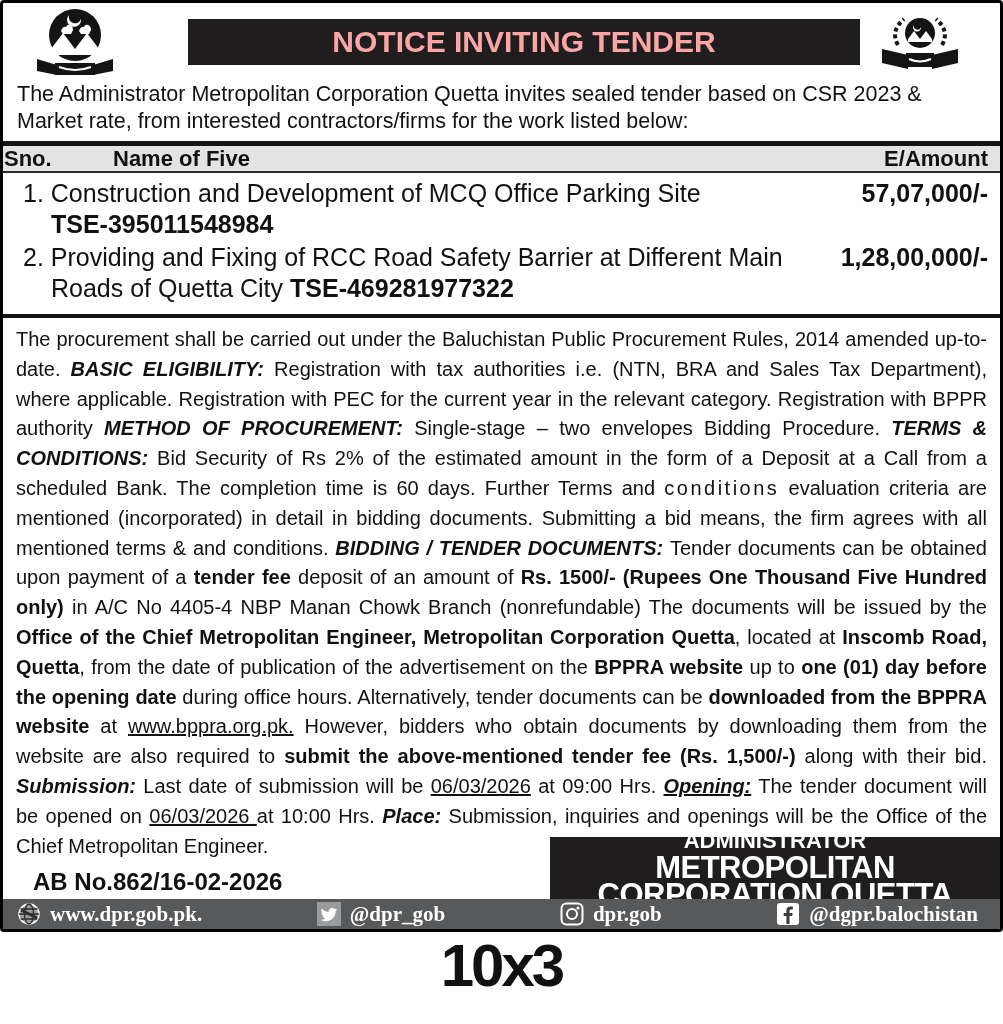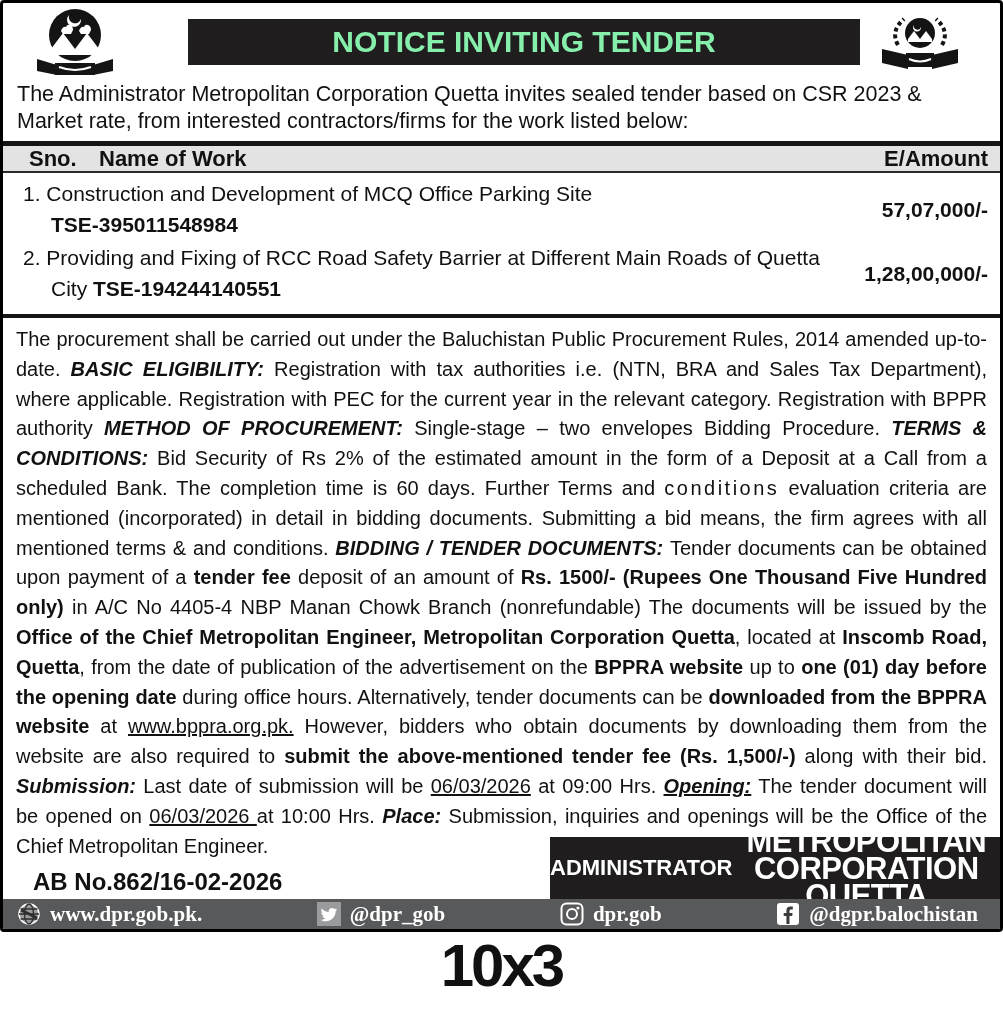--- a/index.html
+++ b/index.html
@@ -28,43 +28,44 @@
   .hdr{position:relative;height:76px;}
   .logo{position:absolute;}
   .logo.left{left:10px;top:4px;width:124px;height:72px;}
   .logo.right{right:28px;top:8px;width:104px;height:66px;}
   .banner{
     position:absolute;left:185px;top:16px;width:672px;height:46px;
     background:var(--banner-bg);
     display:flex;align-items:center;justify-content:center;
   }
   .banner span{
-    color:#86efac;font-weight:bold;font-size:30px;letter-spacing:0px;
+    color:#fca5a5;font-weight:bold;font-size:30px;letter-spacing:0px;
   }
   
   .intro{
     padding:2px 32px 6px 14px;
     font-size:21.5px;line-height:27px;
     text-align:left;
   }
   
   .thead{
     border-top:5px solid #151515;
     border-bottom:2px solid #2a2a2a;
     background:var(--table-header-bg);
     display:flex;align-items:center;
     height:32px;
     font-weight:bold;font-size:22px;
-    padding:0 12px 0 26px;
+    padding:0 12px 0 1px;
+    gap:39px;
   }
   .thead .h-sno{width:70px;}
   .thead .h-name{flex:1;}
   .thead .h-amt{width:160px;text-align:right;}
   .tbody{padding:5px 12px 10px 20px;}
-  .trow{display:flex;align-items:center;font-size:21px;line-height:31px;}
+  .trow{display:flex;align-items:flex-start;font-size:25px;line-height:31px;}
   .trow + .trow{margin-top:2px;}
   .tname{flex:1;padding-left:28px;text-indent:-28px;}
   .tamt{width:160px;text-align:right;font-weight:bold;}
   
   .bodytext{
     border-top:4px solid #151515;
     padding:7px 13px 0 13px;
     font-size:20px;line-height:29.8px;
     text-align:justify;
   }
@@ -75,21 +76,21 @@
   .sp{letter-spacing:2.5px;}
   
   .signrow{position:absolute;left:0;right:0;bottom:30px;height:62px;}
   .abno{
     position:absolute;left:30px;bottom:3px;
     font-weight:bold;font-size:24px;
   }
   .signbox{
     position:absolute;right:0;top:0;bottom:0;width:450px;
     background:var(--banner-bg);color:#fff;
-    display:flex;flex-direction:row;align-items:center;justify-content:center;
+    display:flex;flex-direction:column;align-items:center;justify-content:center;
     text-align:center;font-weight:bold;
   }
   .signbox .l1{font-size:22px;line-height:26px;}
   .signbox .l2{font-size:31px;line-height:27px;letter-spacing:-0.5px;}
   
   .fbar{
     position:absolute;left:0;right:0;bottom:0;height:30px;
     background:var(--footer-bg);
     display:flex;align-items:center;justify-content:space-between;
     padding:0 22px 0 14px;
@@ -139,30 +140,30 @@
         <path d="M38 42 h28 v14 h-28 Z" fill="#141414"></path>
         <path d="M41 48 q11 5 22 0" stroke="#fff" stroke-width="2" fill="none"></path>
       </svg>
     </div>
   </div>
 
   <p class="intro">The Administrator Metropolitan Corporation Quetta invites sealed tender based on CSR 2023 &amp; Market rate, from interested contractors/firms for the work listed below:</p>
 
   <div class="thead">
     <span class="h-sno">Sno.</span>
-    <span class="h-name">Name of Work</span>
+    <span class="h-name">Name of Five</span>
     <span class="h-amt">E/Amount</span>
   </div>
   <div class="tbody">
       <div class="trow">
         <div class="tname">1. Construction and Development of MCQ Office Parking Site <br><span class="b">TSE-395011548984</span></div>
         <div class="tamt">57,07,000/-</div>
       </div>
       <div class="trow">
-        <div class="tname">2. Providing and Fixing of RCC Road Safety Barrier at Different Main Roads of Quetta City <span class="b">TSE-194244140551</span></div>
+        <div class="tname">2. Providing and Fixing of RCC Road Safety Barrier at Different Main Roads of Quetta City <span class="b">TSE-469281977322</span></div>
         <div class="tamt">1,28,00,000/-</div>
       </div>
     </div>
 
   <div class="bodytext"><span>The procurement shall be carried out under the Baluchistan Public Procurement Rules, 2014 amended up-to-date. </span><span class="bi">BASIC ELIGIBILITY: </span><span>Registration with tax authorities i.e. (NTN, BRA and Sales Tax Department), where applicable. Registration with PEC for the current year in the relevant category. Registration with BPPR authority </span><span class="bi">METHOD OF PROCUREMENT: </span><span>Single-stage – two envelopes Bidding Procedure. </span><span class="bi">TERMS &amp; CONDITIONS: </span><span>Bid Security of Rs 2% of the estimated amount in the form of a Deposit at a Call from a scheduled Bank. The completion time is 60 days. Further Terms and </span><span class="sp">conditions</span><span> evaluation criteria are mentioned (incorporated) in detail in bidding documents. Submitting a bid means, the firm agrees with all mentioned terms &amp; and conditions.  </span><span class="bi">BIDDING / TENDER DOCUMENTS: </span><span>Tender documents can be obtained upon payment of a </span><span class="b">tender fee</span><span> deposit of an amount of </span><span class="b">Rs. 1500/- (Rupees One Thousand Five Hundred only)</span><span> in A/C No 4405-4 NBP Manan Chowk Branch (nonrefundable)  The documents will be issued by the </span><span class="b">Office of the Chief Metropolitan Engineer, Metropolitan Corporation Quetta</span><span>, located at </span><span class="b">Inscomb Road, Quetta</span><span>, from the date of publication of the advertisement on the </span><span class="b">BPPRA website</span><span> up to </span><span class="b">one (01) day before the opening date</span><span> during office hours. Alternatively, tender documents can be </span><span class="b">downloaded from the BPPRA website</span><span> at </span><span class="u">www.bppra.org.pk.</span><span> However, bidders who obtain documents by downloading them from the website are also required to </span><span class="b">submit the above-mentioned tender fee (Rs. 1,500/-)</span><span> along with their bid. </span><span class="bi">Submission: </span><span>Last date of submission will be </span><span class="u">06/03/2026</span><span> at 09:00 Hrs.  </span><span class="biu">Opening:</span><span>  The tender document will be opened on </span><span class="u">06/03/2026 </span><span> at 10:00 Hrs. </span><span class="bi">Place:</span><span>  Submission, inquiries and openings will be the Office of the Chief Metropolitan Engineer.</span></div>
 
   <div class="signrow">
     <div class="abno">AB No.862/16-02-2026</div>
     <div class="signbox">
       <div class="l1">ADMINISTRATOR</div>

